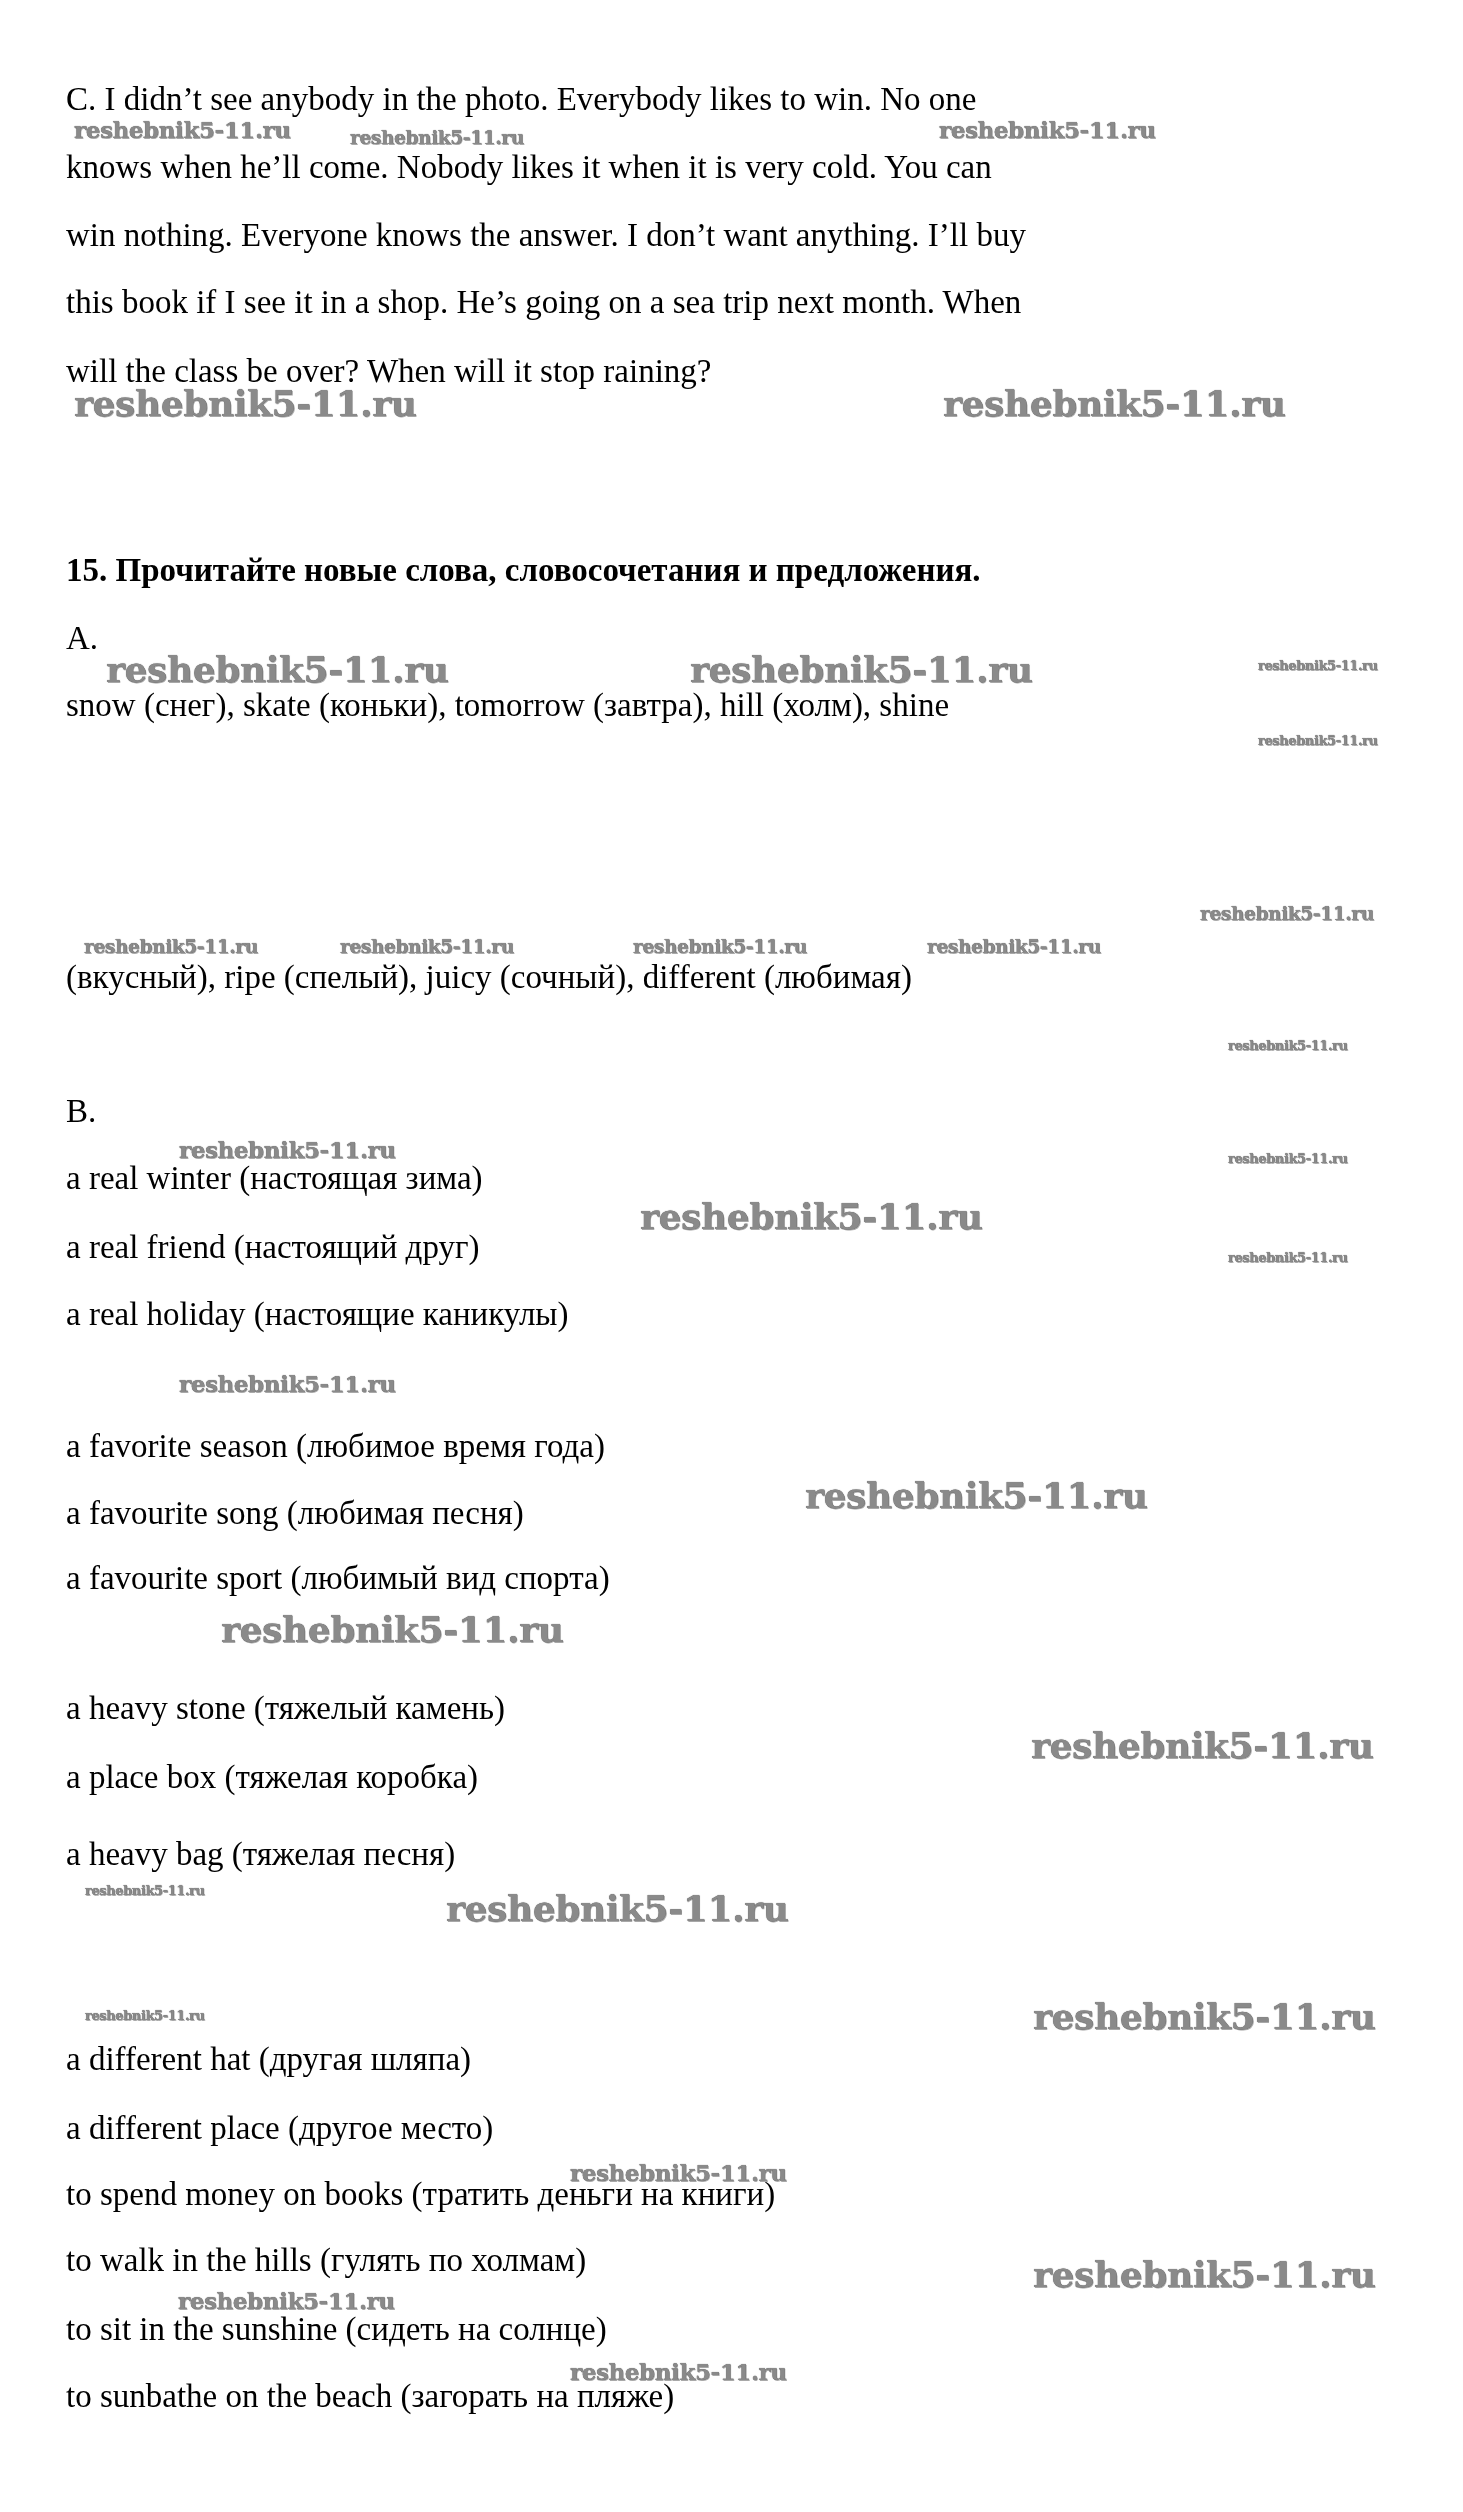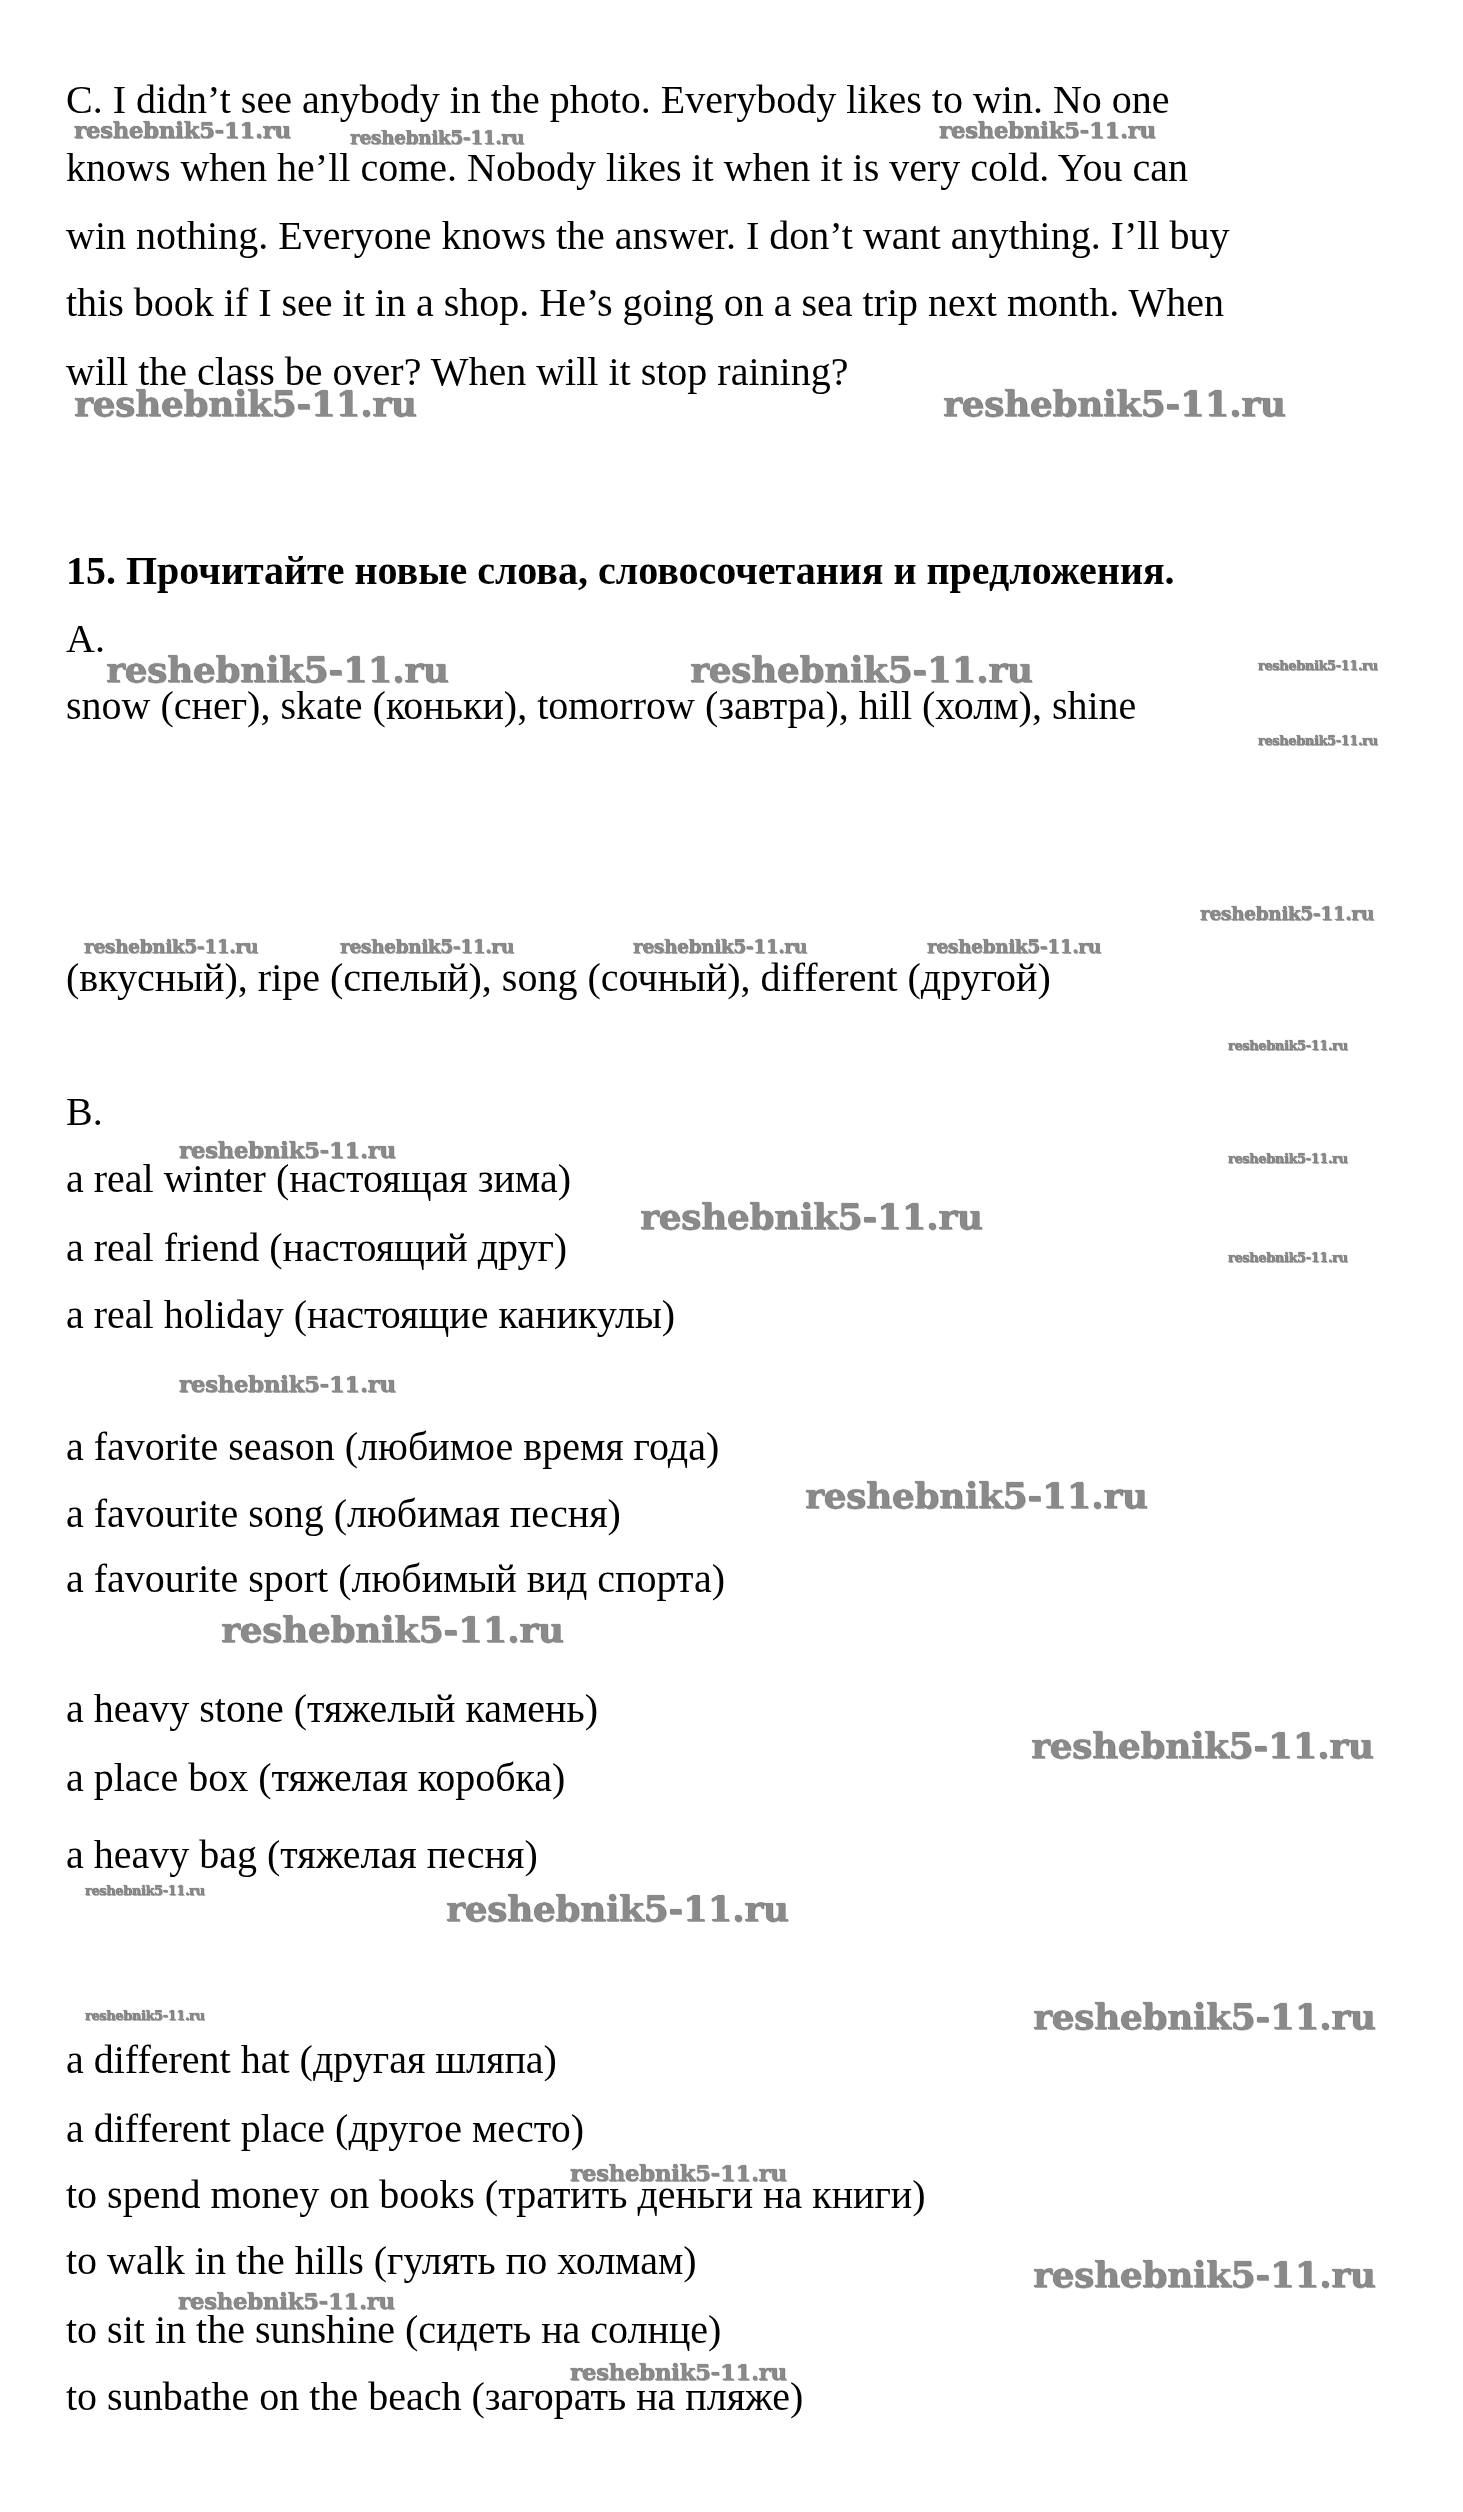--- a/index.html
+++ b/index.html
@@ -1,21 +1,21 @@
 <!DOCTYPE html>
 <html style="font-size:12.4px"><head>
 <meta charset="utf-8">
 <style>
   html, body { margin: 0; padding: 0; background: #ffffff; }
   body { width: 1463px; height: 2512px; position: relative; overflow: hidden; }
   .page { position: absolute; left: 0; top: 0; width: 1463px; height: 2512px; background: #fff; }
   .line {
     position: absolute; left: 66px; margin: 0; white-space: nowrap;
     font-family: "Liberation Serif", "DejaVu Serif", serif;
-    font-size: 40px; line-height: 43px; color: #000;
+    font-size: 33px; line-height: 43px; color: #000;
   }
   .heading { font-weight: bold; }
   .wm {
     position: absolute; white-space: nowrap; margin: 0;
     font-family: "DejaVu Serif", "Liberation Serif", serif;
     font-weight: bold; color: #8a8a8a; letter-spacing: -0.4px;
     text-shadow: 0 0 0.8px #444, 0.8px 0.8px 0 #b0b0b0;
   }
   .wm.xl { font-size: 36px; line-height: 36px; }
   .wm.m  { font-size: 23px; line-height: 23px; }
@@ -30,21 +30,21 @@
   <p class="line" style="top:78px">C. I didn’t see anybody in the photo. Everybody likes to win. No one</p>
   <p class="line" style="top:146px">knows when he’ll come. Nobody likes it when it is very cold. You can</p>
   <p class="line" style="top:214px">win nothing. Everyone knows the answer. I don’t want anything. I’ll buy</p>
   <p class="line" style="top:281px">this book if I see it in a shop. He’s going on a sea trip next month. When</p>
   <p class="line" style="top:350px">will the class be over? When will it stop raining?</p>
 
   <p class="line heading" style="top:549px">15. Прочитайте новые слова, словосочетания и предложения.</p>
 
   <p class="line" style="top:617px">A.</p>
   <p class="line" style="top:684px">snow (снег), skate (коньки), tomorrow (завтра), hill (холм), shine</p>
-  <p class="line" style="top:956px">(вкусный), ripe (спелый), song (сочный), different (другой)</p>
+  <p class="line" style="top:956px">(вкусный), ripe (спелый), juicy (сочный), different (любимая)</p>
 
   <p class="line" style="top:1090px">B.</p>
   <p class="line" style="top:1157px">a real winter (настоящая зима)</p>
   <p class="line" style="top:1226px">a real friend (настоящий друг)</p>
   <p class="line" style="top:1293px">a real holiday (настоящие каникулы)</p>
   <p class="line" style="top:1425px">a favorite season (любимое время года)</p>
   <p class="line" style="top:1492px">a favourite song (любимая песня)</p>
   <p class="line" style="top:1557px">a favourite sport (любимый вид спорта)</p>
   <p class="line" style="top:1687px">a heavy stone (тяжелый камень)</p>
   <p class="line" style="top:1756px">a place box (тяжелая коробка)</p>

